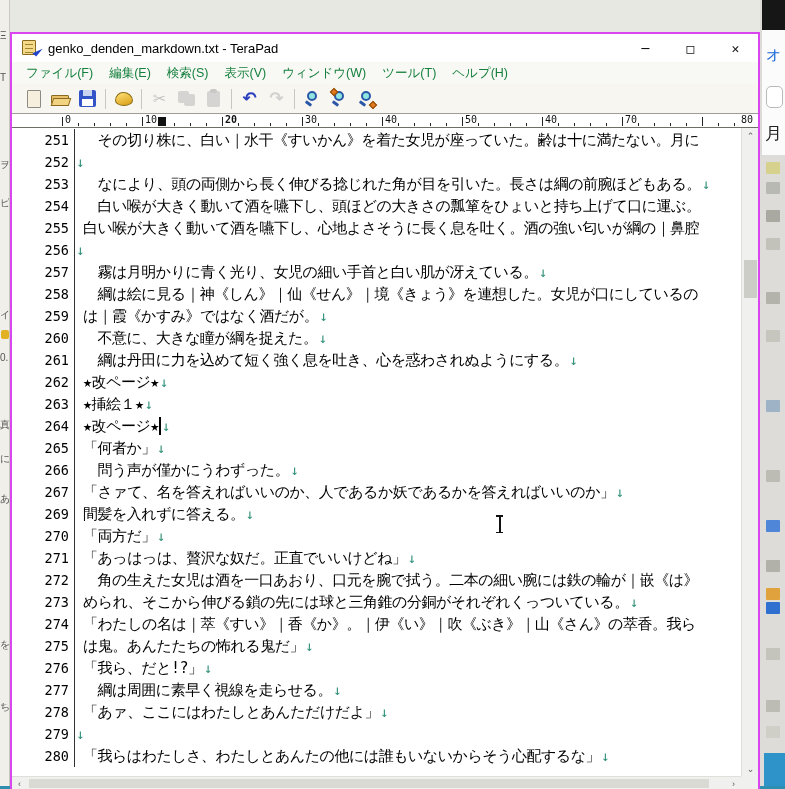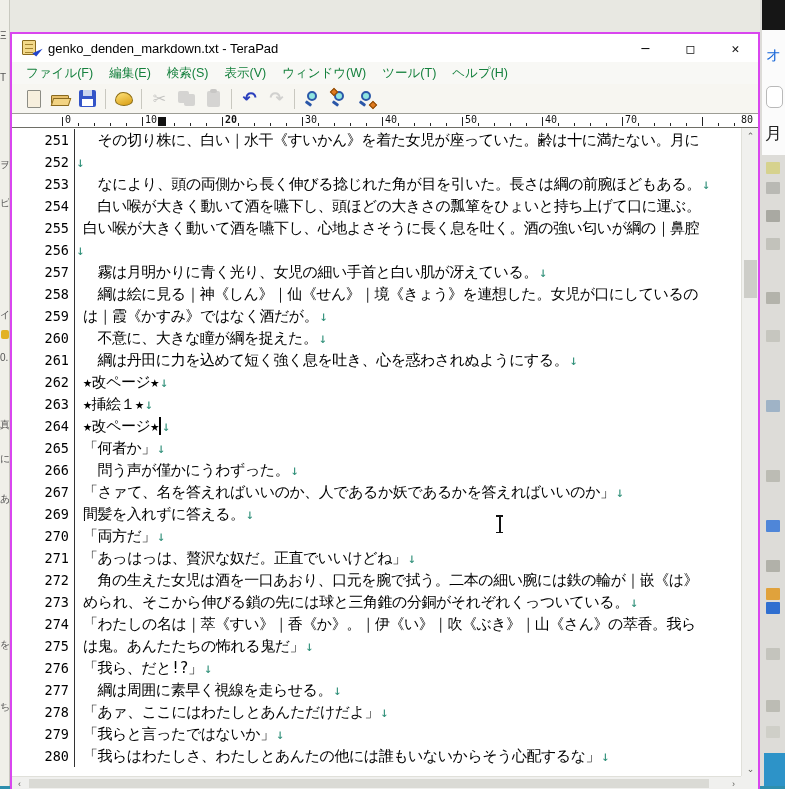--- a/index.html
+++ b/index.html
@@ -351,21 +351,21 @@
         <div class="row"><span class="lnum">269</span><span class="lrule"></span><span class="ltxt">間髪を入れずに答える。</span><span class="eol">↓</span></div>
         <div class="row"><span class="lnum">270</span><span class="lrule"></span><span class="ltxt">「両方だ」</span><span class="eol">↓</span></div>
         <div class="row"><span class="lnum">271</span><span class="lrule"></span><span class="ltxt">「あっはっは、贅沢な奴だ。正直でいいけどね」</span><span class="eol">↓</span></div>
         <div class="row"><span class="lnum">272</span><span class="lrule"></span><span class="ltxt">　角の生えた女児は酒を一口あおり、口元を腕で拭う。二本の細い腕には鉄の輪が｜嵌《は》</span></div>
         <div class="row"><span class="lnum">273</span><span class="lrule"></span><span class="ltxt">められ、そこから伸びる鎖の先には球と三角錐の分銅がそれぞれくっついている。</span><span class="eol">↓</span></div>
         <div class="row"><span class="lnum">274</span><span class="lrule"></span><span class="ltxt">「わたしの名は｜萃《すい》｜香《か》。｜伊《い》｜吹《ぶき》｜山《さん》の萃香。我ら</span></div>
         <div class="row"><span class="lnum">275</span><span class="lrule"></span><span class="ltxt">は鬼。あんたたちの怖れる鬼だ」</span><span class="eol">↓</span></div>
         <div class="row"><span class="lnum">276</span><span class="lrule"></span><span class="ltxt">「我ら、だと!?」</span><span class="eol">↓</span></div>
         <div class="row"><span class="lnum">277</span><span class="lrule"></span><span class="ltxt">　綱は周囲に素早く視線を走らせる。</span><span class="eol">↓</span></div>
         <div class="row"><span class="lnum">278</span><span class="lrule"></span><span class="ltxt">「あァ、ここにはわたしとあんただけだよ」</span><span class="eol">↓</span></div>
-        <div class="row"><span class="lnum">279</span><span class="lrule"></span><span class="ltxt">「我らと言ったではないか」</span><span class="eol">↓</span></div>
+        <div class="row"><span class="lnum">279</span><span class="lrule"></span><span class="eol">↓</span></div>
         <div class="row"><span class="lnum">280</span><span class="lrule"></span><span class="ltxt">「我らはわたしさ、わたしとあんたの他には誰もいないからそう心配するな」</span><span class="eol">↓</span></div>
       </div>
 
     <div class="vscroll">
       <div class="sb-arrow v-up">⌃</div>
       <div class="v-thumb"></div>
       <div class="sb-arrow v-down">⌄</div>
     </div>
     <div class="hscroll">
       <div class="sb-arrow h-left">‹</div>

